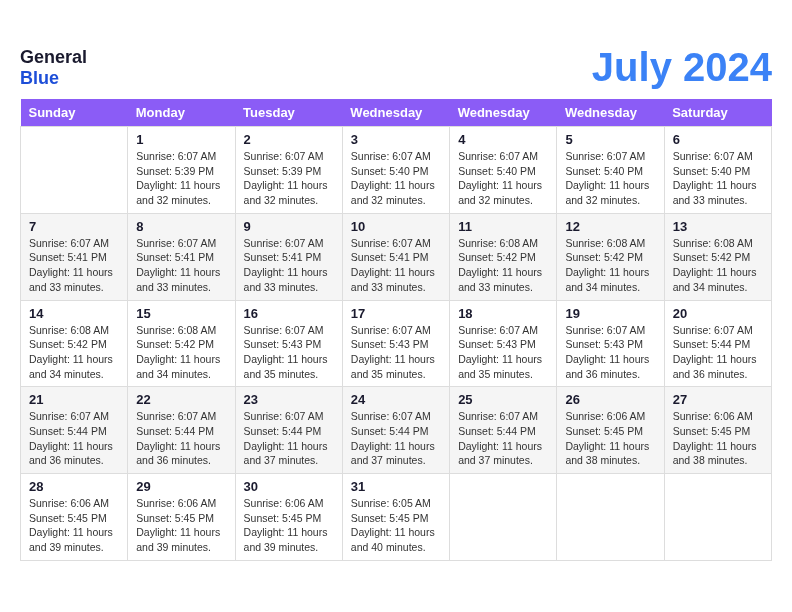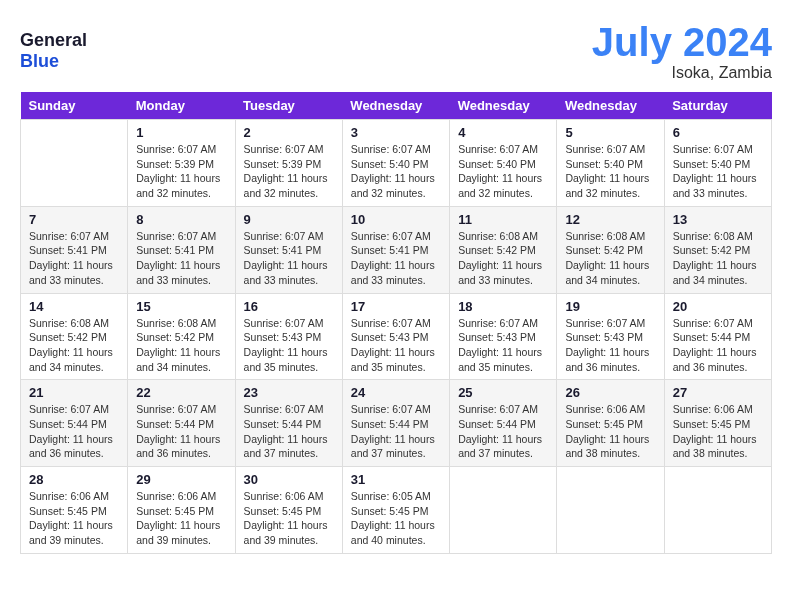--- a/index.html
+++ b/index.html
@@ -6,22 +6,23 @@
     body {
       font-family: Arial, sans-serif;
       background: #fff;
       width: 792px;
       min-height: 612px;
       padding: 20px;
     }
     .header {
       display: flex;
       justify-content: space-between;
-      align-items: center;
+      align-items: flex-end;
       margin-bottom: 10px;
+      margin-top: 25px;
     }
     .logo {
       display: flex;
       align-items: center;
       gap: 4px;
     }
     .title-block {
       text-align: right;
     }
     .main-title {
@@ -33,21 +34,21 @@
     .subtitle {
       font-size: 16px;
       color: #333;
     }
     table {
       width: 100%;
       border-collapse: collapse;
       font-size: 11px;
     }
     thead tr {
-      background-color: #6d28d9;
+      background-color: #8b5cf6;
       color: white;
     }
     thead th {
       padding: 6px 8px;
       text-align: left;
       font-size: 13px;
       font-weight: bold;
     }
     tbody tr {
       vertical-align: top;
@@ -89,21 +90,20 @@
         <div>
           <span style="font-size:18px;font-weight:bold;color:#1a1a2e;">General</span><br>
           <span style="font-size:18px;font-weight:bold;color:#1d4ed8;">Blue</span>
         </div>
       </div>
     </div>
   </div>
 </div>
   <div class="title-block">
     <div class="main-title">July 2024</div>
-    <div class="subtitle">Isoka, Zambia</div>
   </div>
 </div>
 
 <table>
   <thead>
     <tr>
     <th>Sunday</th>
         <th>Monday</th>
         <th>Tuesday</th>
         <th>Wednesday</th>

